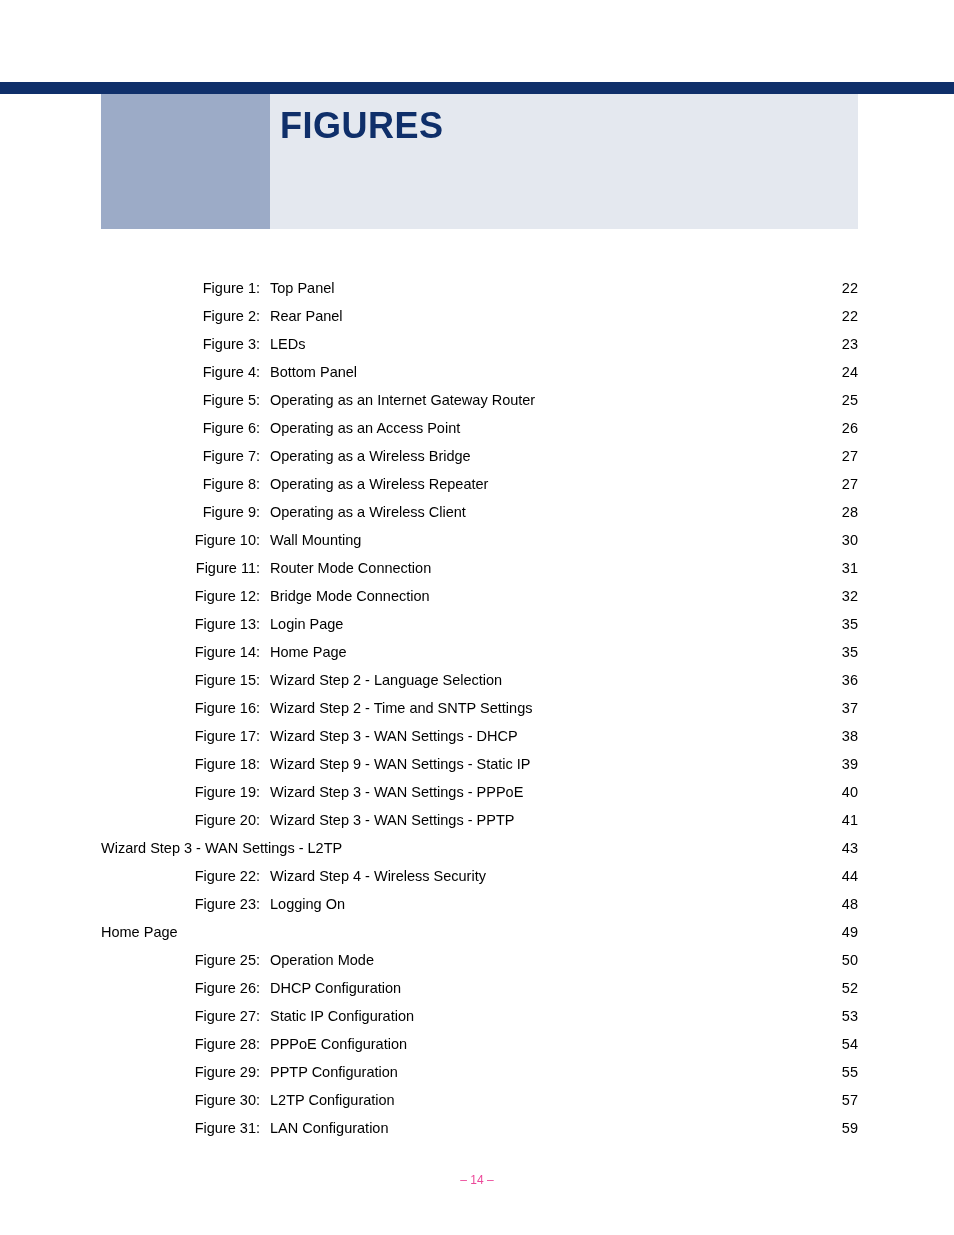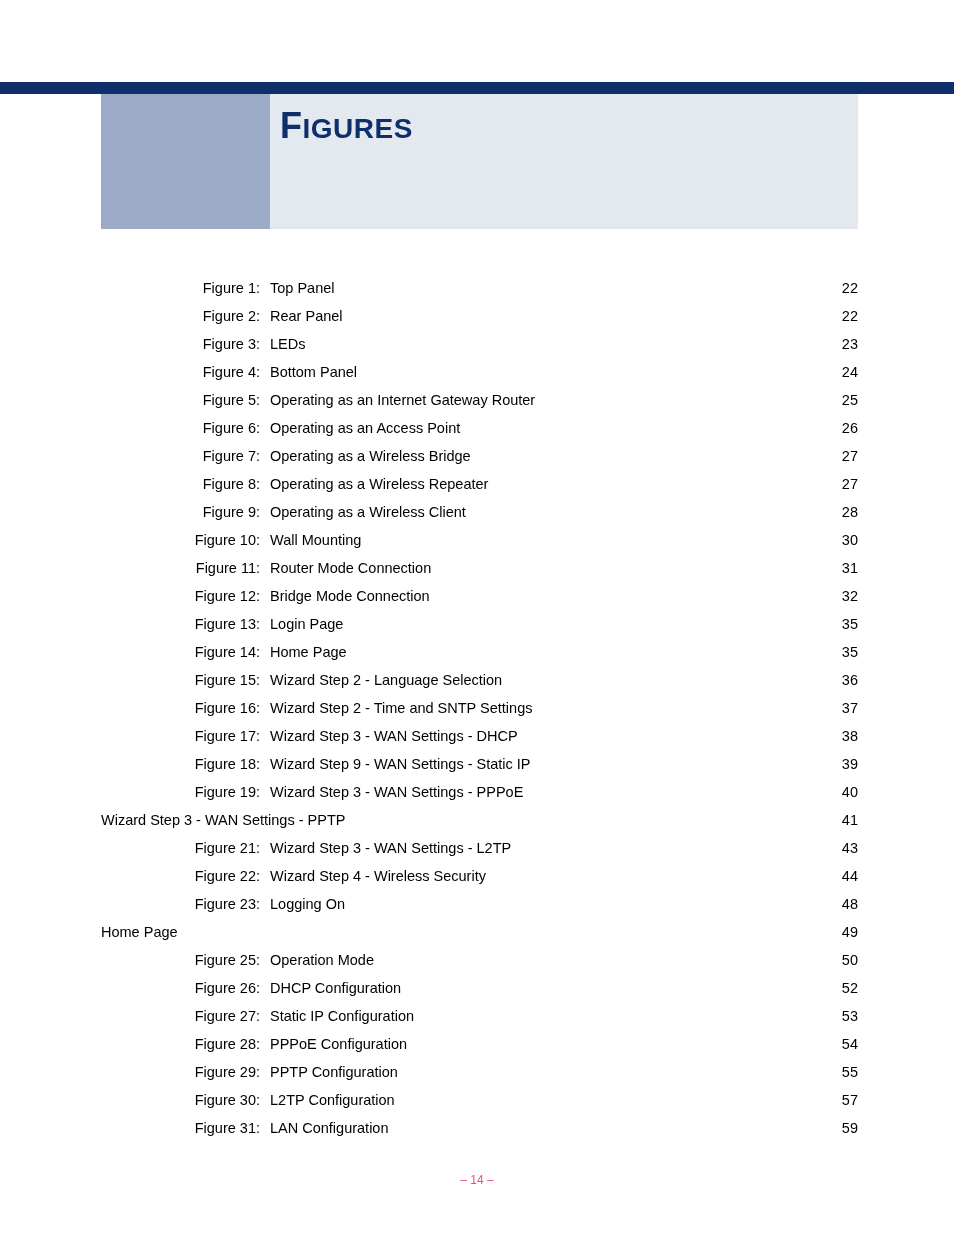--- a/index.html
+++ b/index.html
@@ -47,21 +47,21 @@
     font-family: Arial, Helvetica, sans-serif;
     font-weight: bold;
     color: #0f2f6a;
     white-space: nowrap;
   }
   .title .cap {
     font-size: 36px;
     letter-spacing: 0.5px;
   }
   .title .rest {
-    font-size: 28px;
+    font-size: 36px;
     letter-spacing: 0.5px;
     margin-top: 32px;
   }
   .list {
     position: absolute;
     left: 101px;
     top: 274px;
     width: 757px;
   }
   .row {
@@ -201,25 +201,25 @@
         <span class="label">Figure 18:</span>
         <span class="text">Wizard Step 9 - WAN Settings - Static IP</span>
         <span class="page-num">39</span>
       </div>
       <div class="row">
         <span class="label">Figure 19:</span>
         <span class="text">Wizard Step 3 - WAN Settings - PPPoE</span>
         <span class="page-num">40</span>
       </div>
       <div class="row">
+        <span class="label">Figure 20:</span>
         <span class="text">Wizard Step 3 - WAN Settings - PPTP</span>
         <span class="page-num">41</span>
       </div>
       <div class="row">
-        <span class="label">Figure 21:</span>
         <span class="text">Wizard Step 3 - WAN Settings - L2TP</span>
         <span class="page-num">43</span>
       </div>
       <div class="row">
         <span class="label">Figure 22:</span>
         <span class="text">Wizard Step 4 - Wireless Security</span>
         <span class="page-num">44</span>
       </div>
       <div class="row">
         <span class="label">Figure 23:</span>

